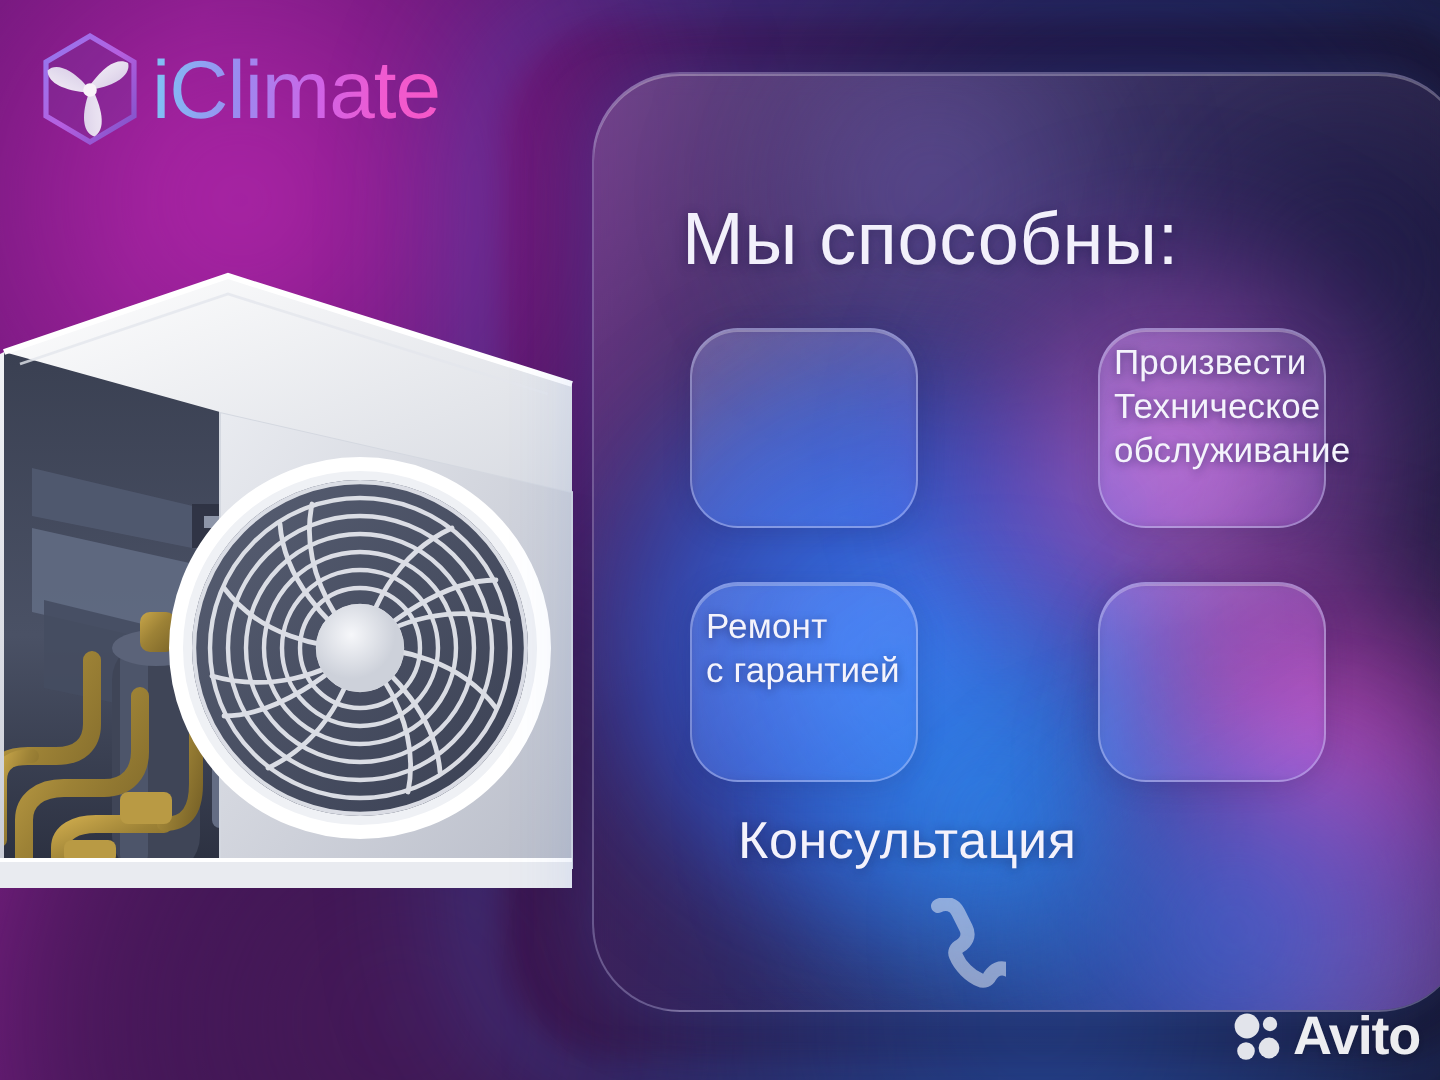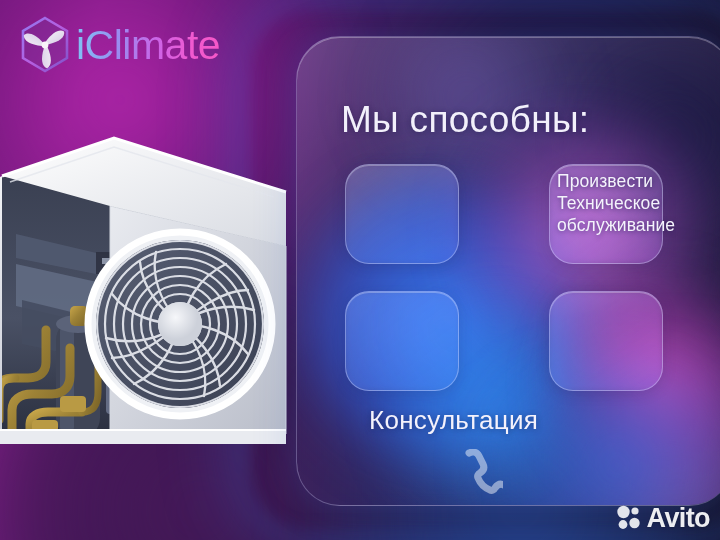--- a/index.html
+++ b/index.html
@@ -102,21 +102,21 @@
   .c2{left:252px;top:127px;width:112px;height:98px;}
   .c3{left:48px;top:254px;width:112px;height:98px;}
   .c4{left:252px;top:254px;width:112px;height:98px;}
 
   .consult{position:absolute;left:72px;top:368px;
     font-size:26px;font-weight:300;color:#f4f2fc;letter-spacing:.3px;
     text-shadow:0 1px 6px rgba(20,20,60,.45);white-space:nowrap;}
   .phone{position:absolute;left:162px;top:412px;width:44px;height:48px;opacity:.52;}
 
   
-  .avito{position:absolute;right:10px;bottom:8px;display:flex;align-items:flex-start;gap:5px;
+  .avito{position:absolute;right:10px;bottom:8px;display:flex;align-items:center;gap:5px;
     opacity:.92;}
   .avito-dots{width:26px;height:26px;}
   .avito-text{font-size:27px;font-weight:700;color:#ffffff;letter-spacing:-.6px;
     line-height:1;text-shadow:0 1px 3px rgba(0,0,0,.18);}
 </style>
 </head>
 <body>
 
 <div id="stage">
 
@@ -285,20 +285,22 @@
       <div class="headline">Мы способны:</div>
 
       <div class="card c1"></div>
 
       <div class="card c2"></div>
       <div class="card-label" style="left:260px;top:133px;">Произвести
 Техническое
 обслуживание</div>
 
       <div class="card c3"></div>
+      <div class="card-label" style="left:56px;top:265px;">Ремонт
+с гарантией</div>
 
       <div class="card c4"></div>
 
       <div class="consult">Консультация</div>
 
       <div class="phone">
         <svg viewBox="0 0 44 48" width="44" height="48" aria-hidden="true">
           <path d="M10,4 C14,2 18,3 20,7 L24,15 C26,19 24,22 21,24 C19,25 18,27 19,29
                    C21,34 26,39 31,41 C33,42 35,41 36,39 C38,36 41,34 45,36" fill="none" stroke="#ffffff" stroke-width="7" stroke-linecap="round" stroke-linejoin="round" opacity=".9"></path>
         </svg>

